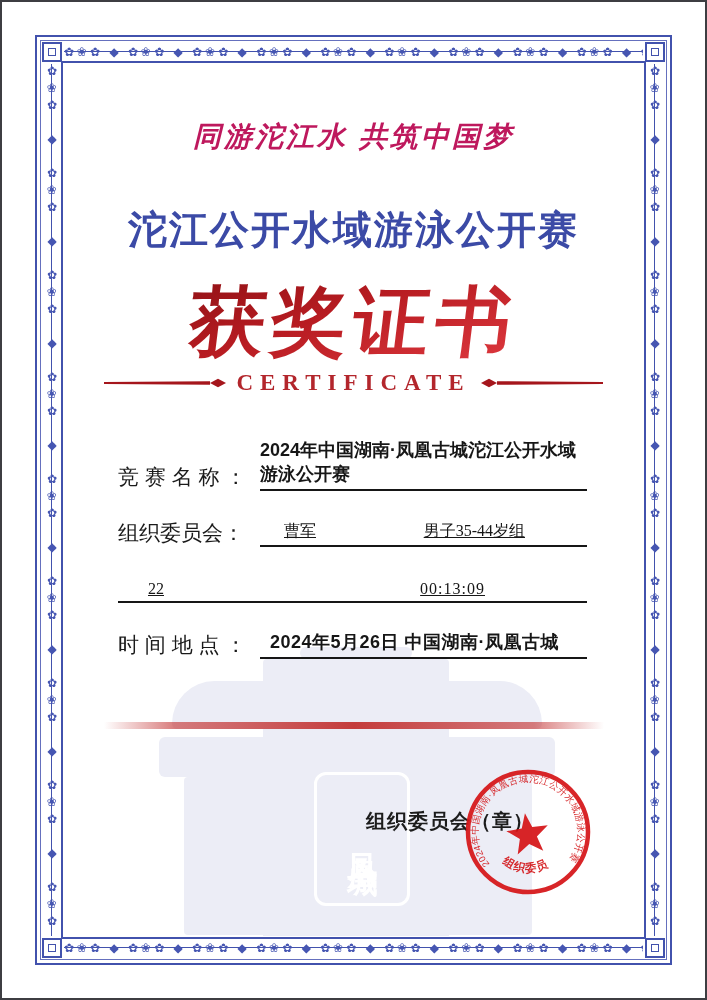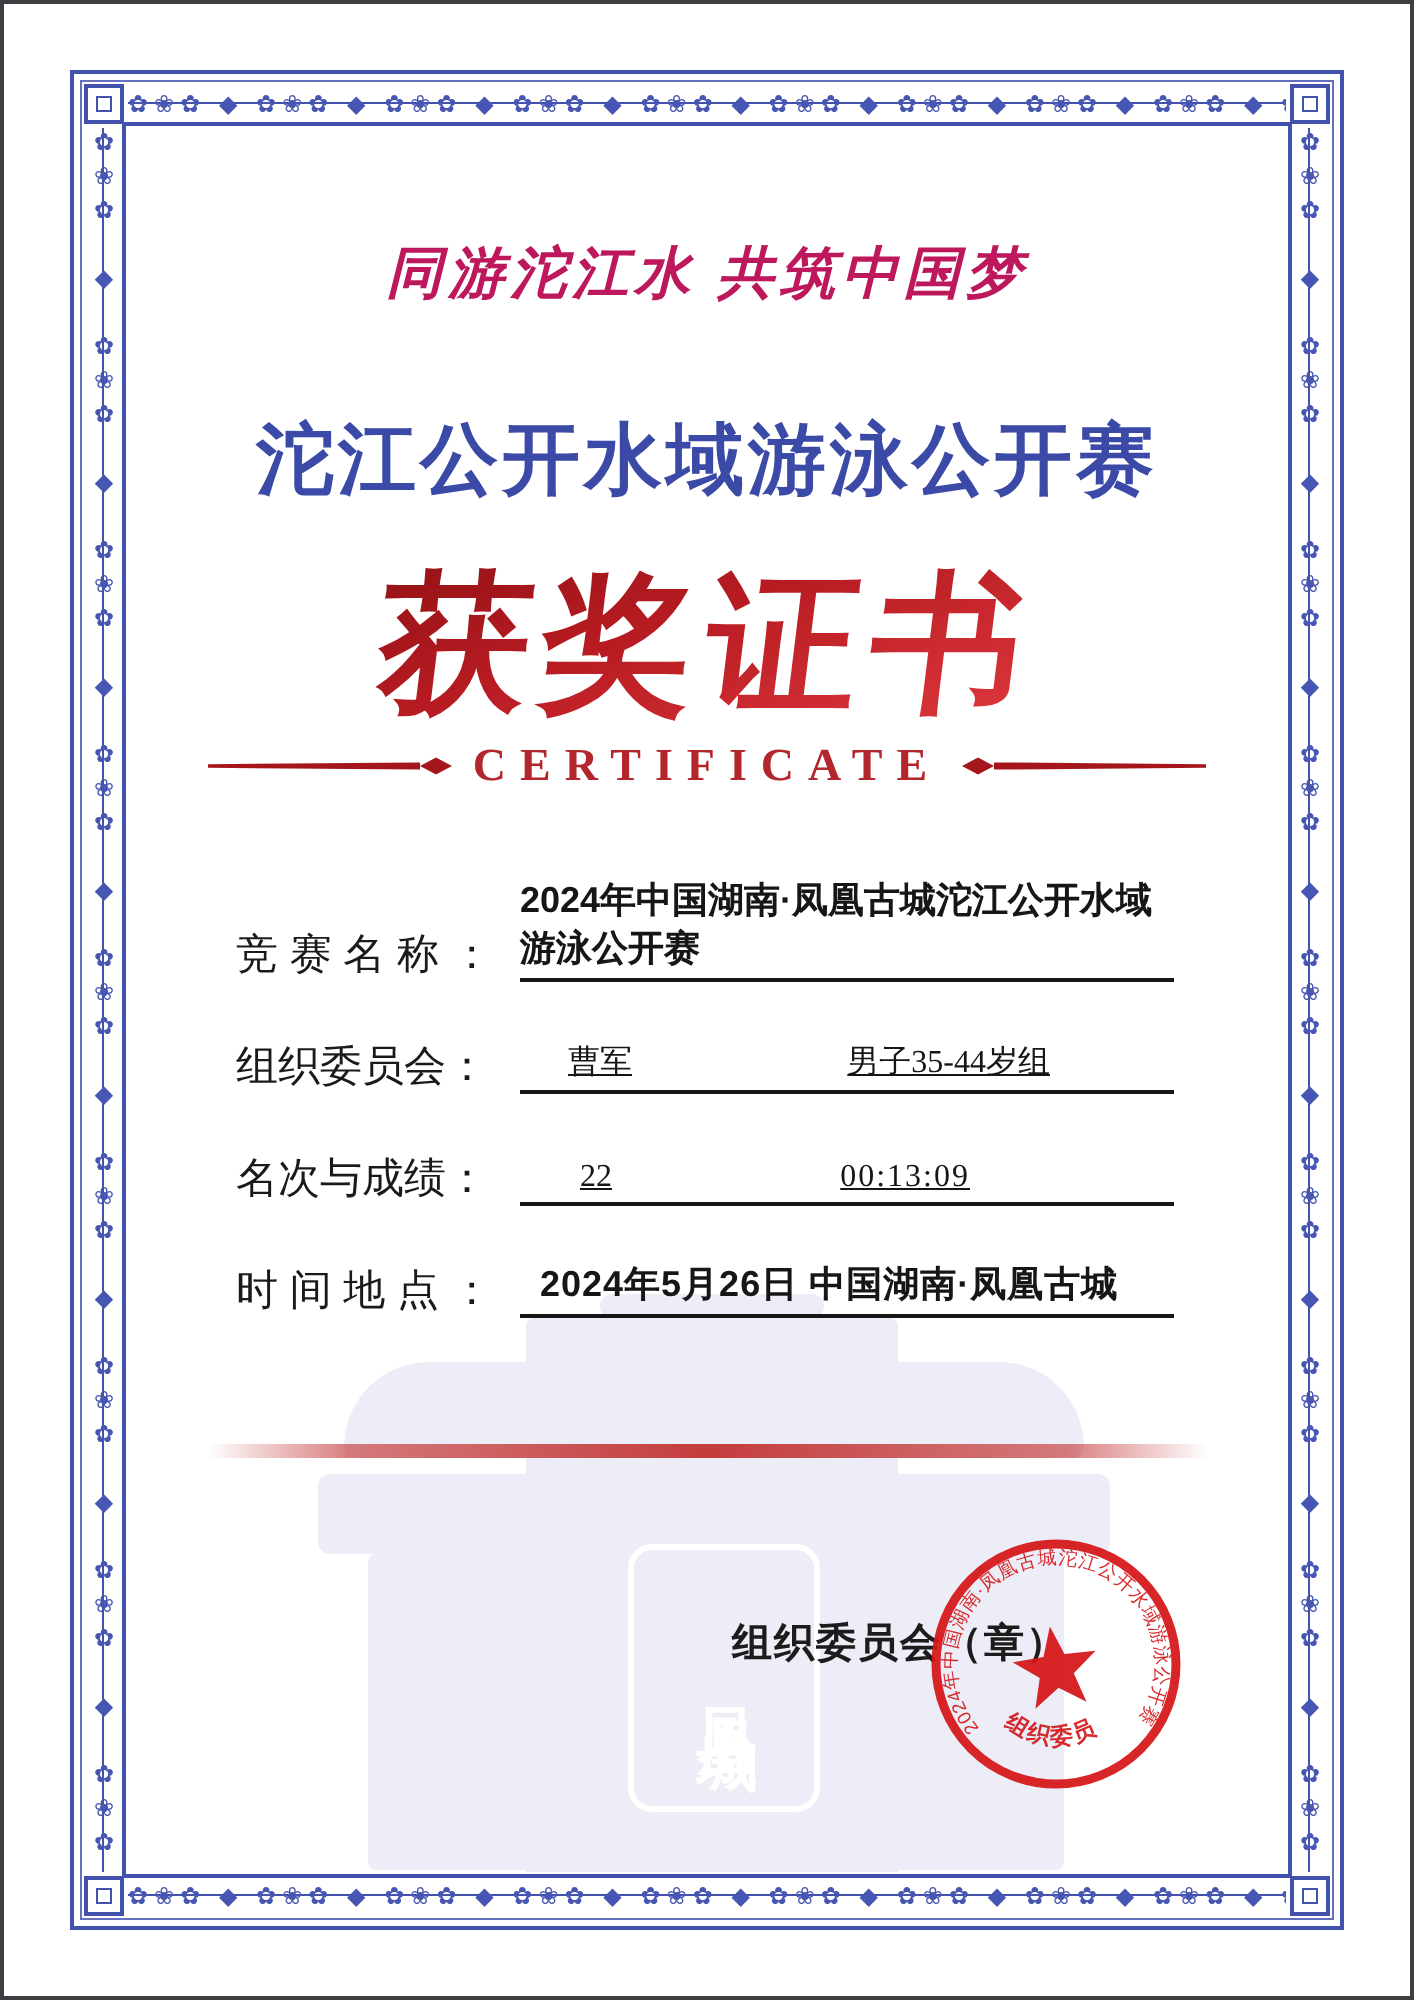--- a/index.html
+++ b/index.html
@@ -135,21 +135,20 @@
 
     <div class="frow">
       <span class="flabel">组织委员会：</span>
       <span class="fline">
         <span class="fv-serif v-name">曹军</span>
         <span class="fv-serif v-group">男子35-44岁组</span>
       </span>
     </div>
 
     <div class="frow">
-      <span class="flabel">名次与成绩：</span>
       <span class="fline">
         <span class="fv-serif v-rank">22</span>
         <span class="fv-serif v-time">00:13:09</span>
       </span>
     </div>
 
     <div class="frow frow-last">
       <span class="flabel">时 间 地 点 ：</span>
       <span class="fline">
         <span class="fv-sans v-date">2024年5月26日 中国湖南·凤凰古城</span>

